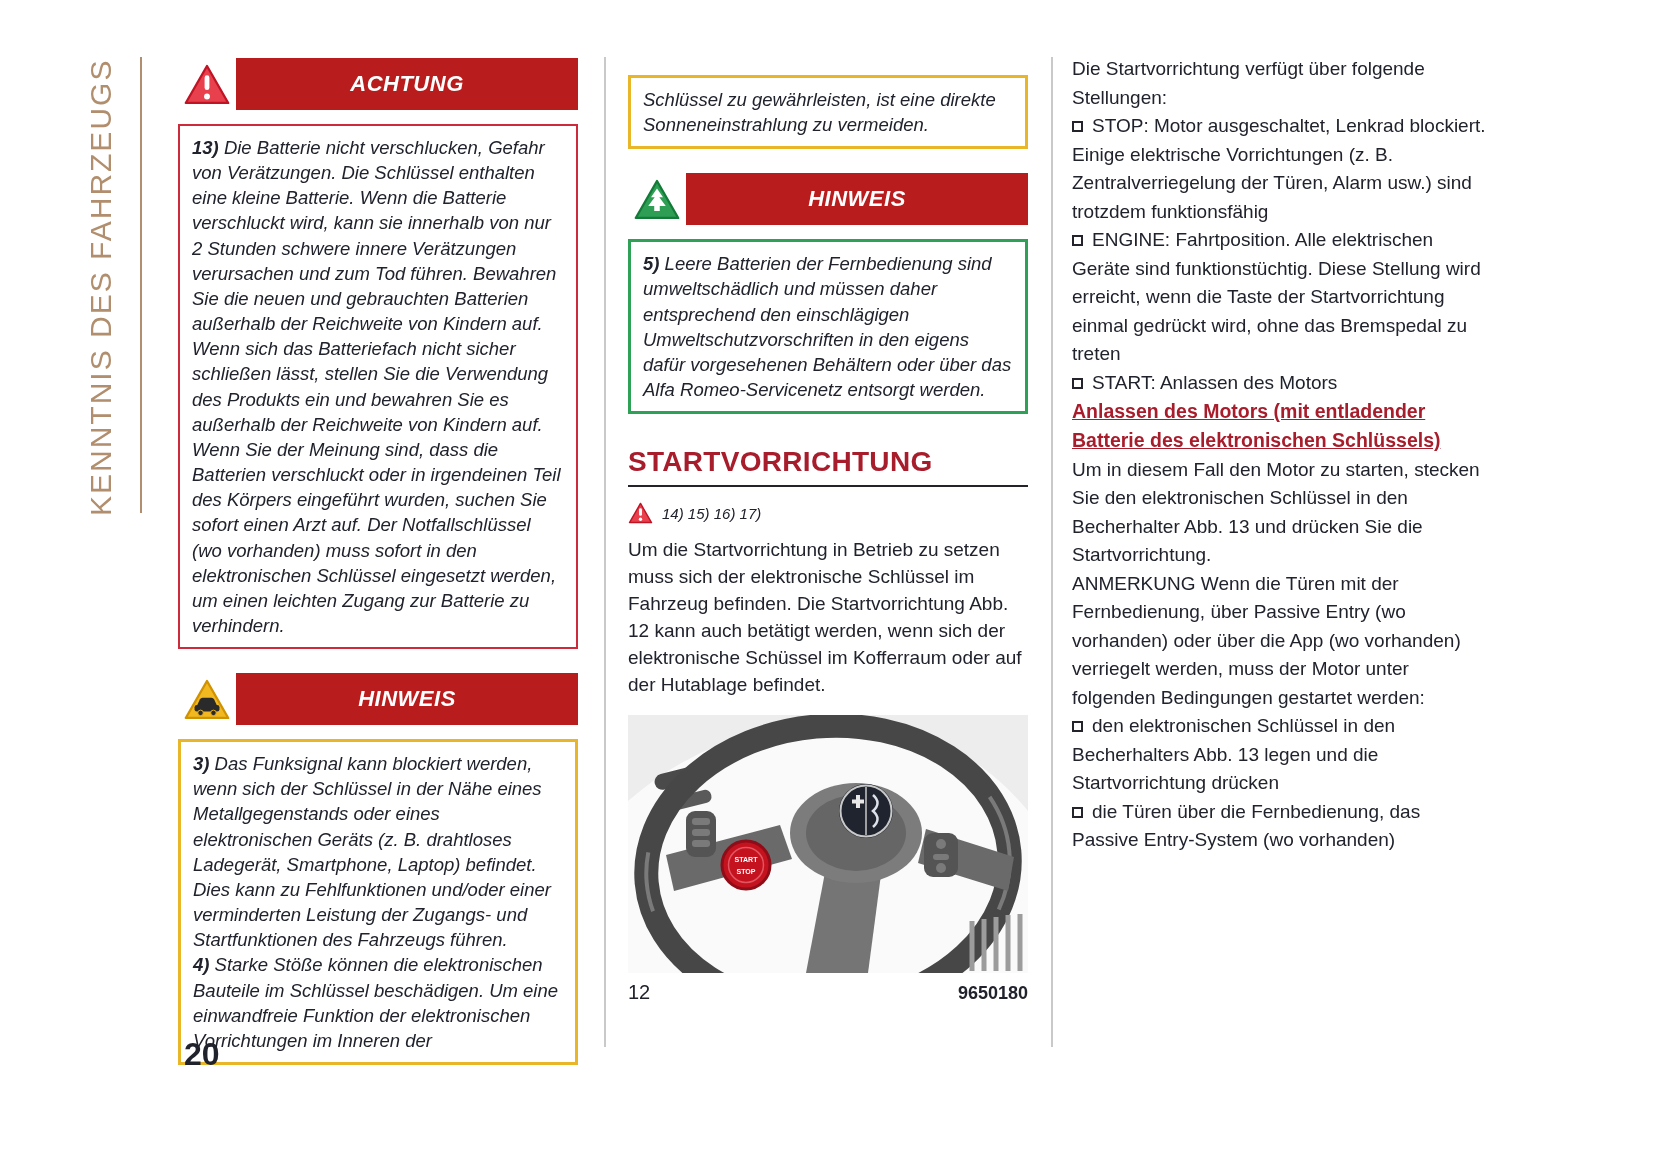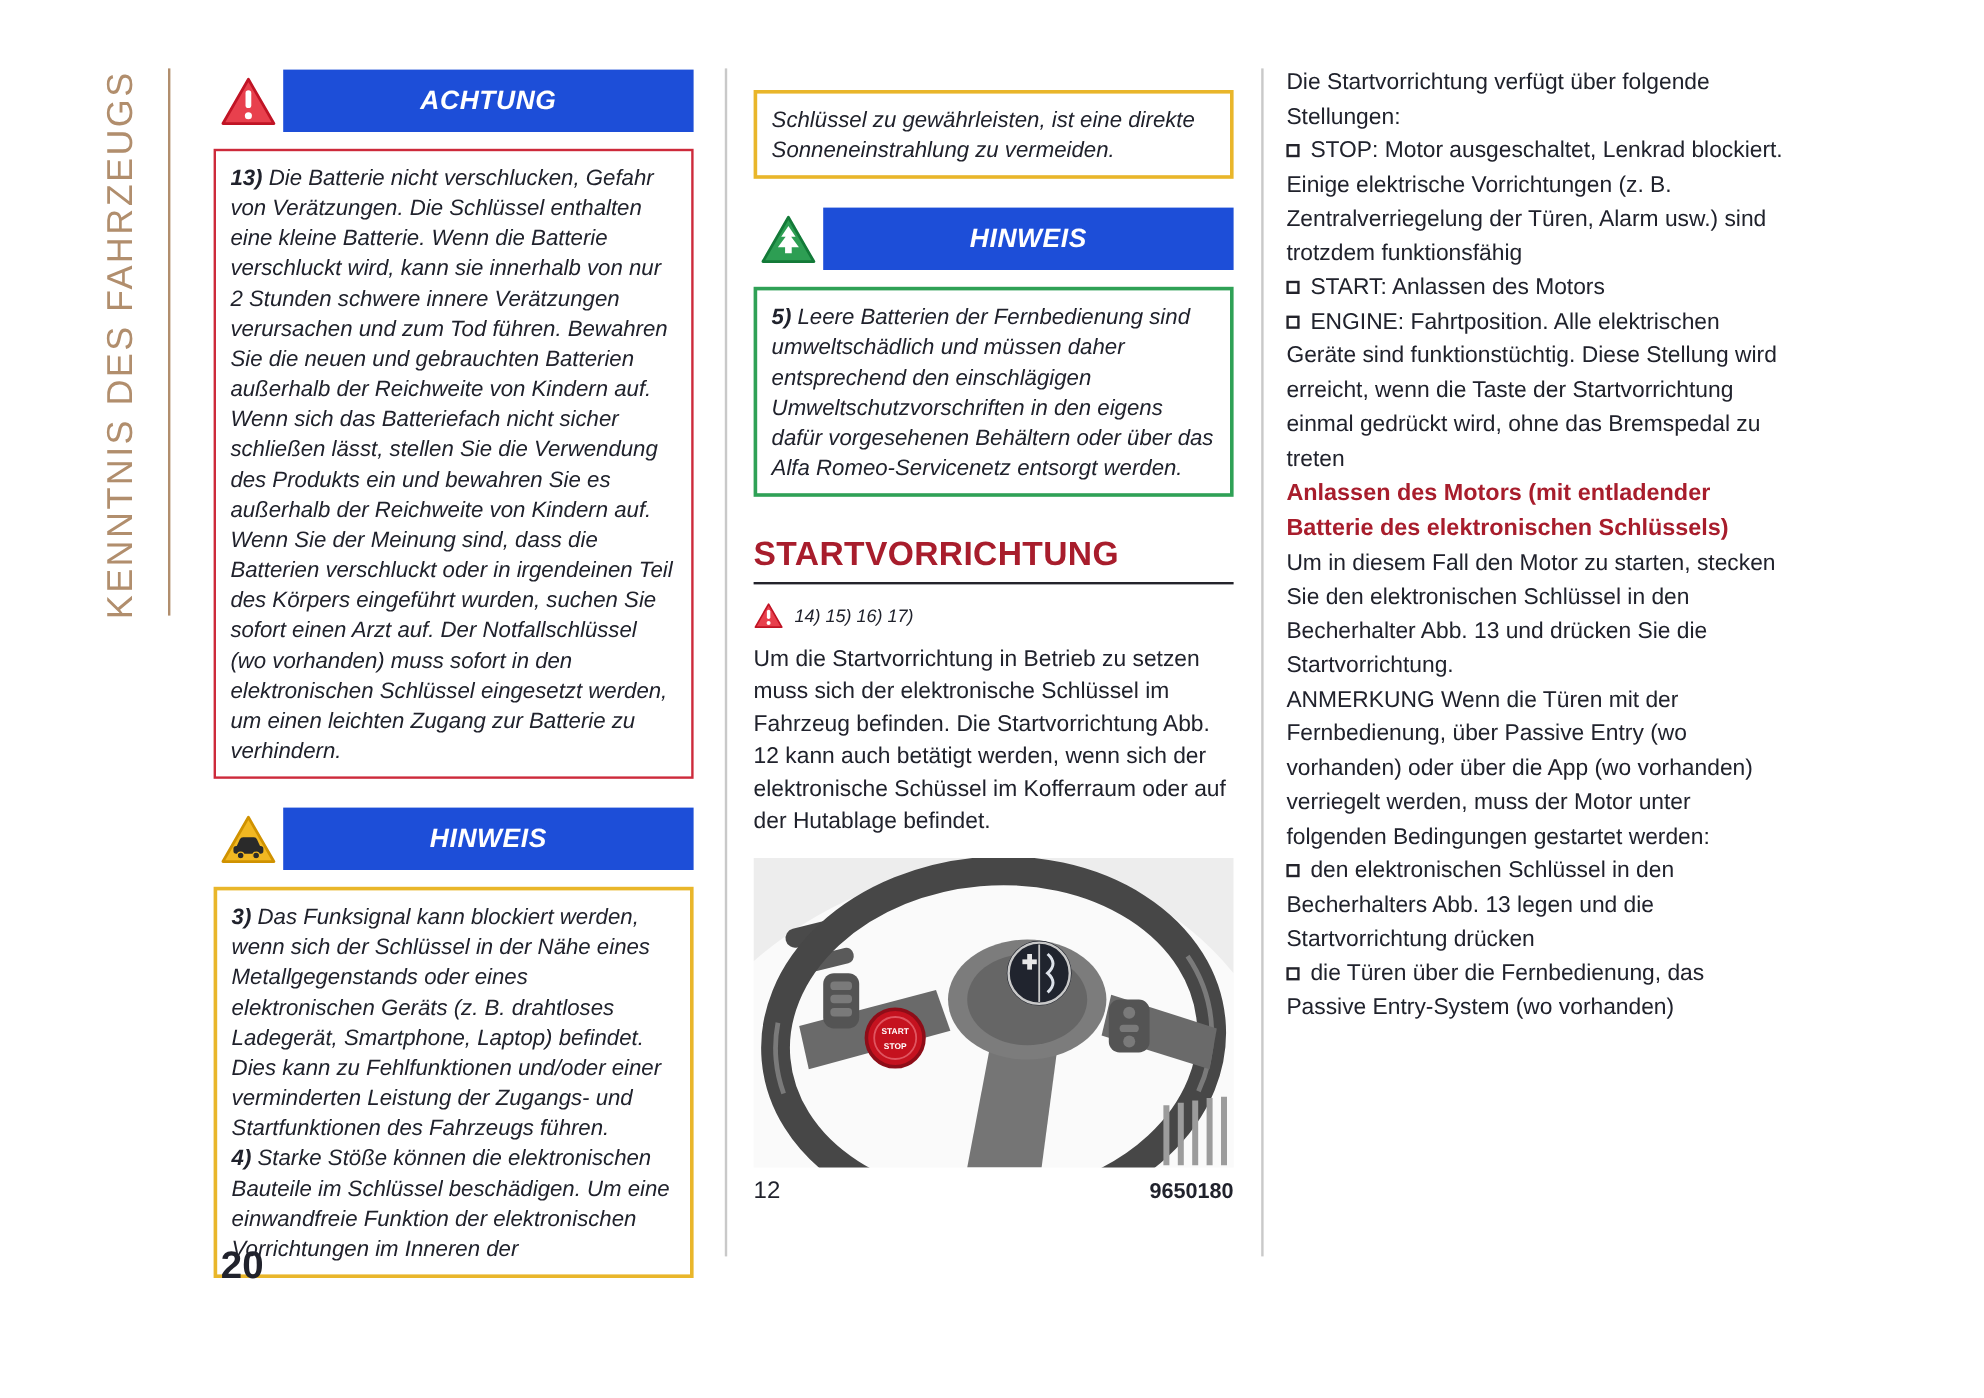--- a/index.html
+++ b/index.html
@@ -29,21 +29,21 @@
   .col2 { left:628px; }
   .col3 { left:1072px; width:414px; }
   .divider { position:absolute; top:57px; height:990px; width:0; border-left:2px solid #c9c9c9; }
   .div1 { left:604px; } .div2 { left:1051px; }
 
   
   .warn-header { display:flex; height:52px; }
   .icon-box { width:58px; background:#fff; display:flex; align-items:center; justify-content:center; flex:0 0 58px; }
   .icon-box svg { width:48px; height:43px; }
   .header-bar {
-    flex:1; background:#1d4ed8; color:#fff;
+    flex:1; background:#b91c1c; color:#fff;
     font-style:italic; font-weight:bold; font-size:22px; letter-spacing:0.5px;
     display:flex; align-items:center; justify-content:center;
   }
 
   
   .box {
     margin-top:14px; padding:9px 12px;
     font-style:italic; font-size:18.5px; line-height:1.36; color:#20222c;
   }
   .box b { font-weight:bold; }
@@ -61,21 +61,21 @@
 
   .body { font-size:19px; line-height:1.42; margin-top:13px; }
   .col3 .body { margin-top:0; line-height:1.5; }
 
   
   .sq {
     display:inline-block; width:11px; height:11px;
     border:2px solid #23232b; margin-right:9px; vertical-align:baseline;
   }
 
-  .red-sub { font-size:19.5px; font-weight:bold; color:#a81d2c; line-height:1.5; }
+  .red-sub { font-size:19.5px; font-weight:bold; color:#a81d2c; line-height:1.5;text-decoration:underline; }
 
   
   .figure { margin-top:16px; width:400px; height:258px; background:#fafafa; }
   .figure svg { width:100%; height:100%; display:block; }
   .fig-caption { display:flex; justify-content:space-between; align-items:baseline; margin-top:8px; }
   .fig-num { font-size:20px; }
   .fig-code { font-weight:bold; font-size:18px; }
 
   
   .pagenum { position:absolute; left:184px; top:1036px; font-size:32px; font-weight:bold; color:#20222c; }
@@ -219,22 +219,22 @@
     <div class="fig-caption">
       <span class="fig-num">12</span>
       <span class="fig-code">9650180</span>
     </div>
   </div>
 
   <div class="col col3" style="top:55px;">
     <p class="body">Die Startvorrichtung verfügt über folgende Stellungen:</p>
 
     <p class="body"><span class="sq"></span><span>STOP: Motor ausgeschaltet, Lenkrad blockiert. Einige elektrische Vorrichtungen (z. B. Zentralverriegelung der Türen, Alarm usw.) sind trotzdem funktionsfähig</span></p>
+    <p class="body"><span class="sq"></span><span>ENGINE: Fahrtposition. Alle elektrischen Geräte sind funktionstüchtig. Diese Stellung wird erreicht, wenn die Taste der Startvorrichtung einmal gedrückt wird, ohne das Bremspedal zu treten</span></p>
     <p class="body"><span class="sq"></span><span>START: Anlassen des Motors</span></p>
-    <p class="body"><span class="sq"></span><span>ENGINE: Fahrtposition. Alle elektrischen Geräte sind funktionstüchtig. Diese Stellung wird erreicht, wenn die Taste der Startvorrichtung einmal gedrückt wird, ohne das Bremspedal zu treten</span></p>
 
     <h2 class="red-sub">Anlassen des Motors (mit entladender Batterie des elektronischen Schlüssels)</h2>
 
     <p class="body">Um in diesem Fall den Motor zu starten, stecken Sie den elektronischen Schlüssel in den Becherhalter Abb. 13 und drücken Sie die Startvorrichtung.</p>
     <p class="body">ANMERKUNG Wenn die Türen mit der Fernbedienung, über Passive Entry (wo vorhanden) oder über die App (wo vorhanden) verriegelt werden, muss der Motor unter folgenden Bedingungen gestartet werden:</p>
 
     <p class="body"><span class="sq"></span><span>den elektronischen Schlüssel in den Becherhalters Abb. 13 legen und die Startvorrichtung drücken</span></p>
     <p class="body"><span class="sq"></span><span>die Türen über die Fernbedienung, das Passive Entry-System (wo vorhanden)</span></p>
   </div>
 

